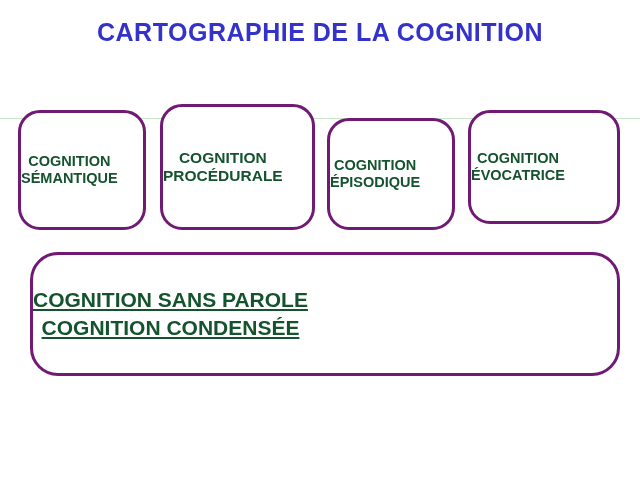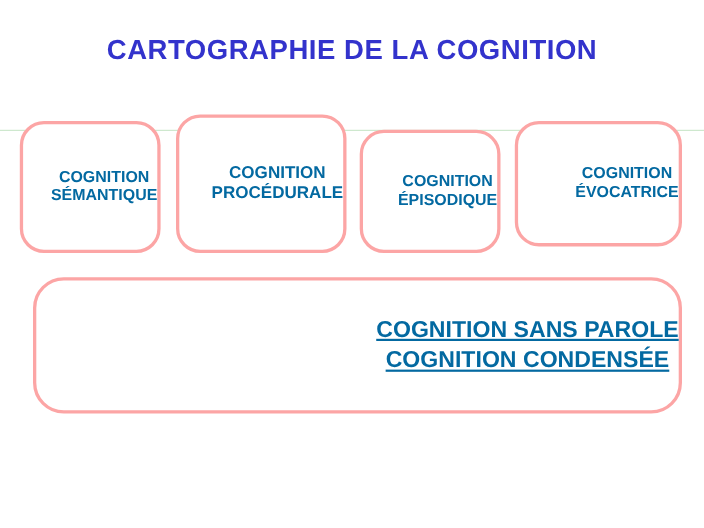--- a/index.html
+++ b/index.html
@@ -17,48 +17,48 @@
   .slide {
     position: absolute;
     left: 0;
     top: 0;
     width: 640px;
     height: 480px;
   }
   .title {
     position: absolute;
     left: 0;
-    top: 32px;
+    top: 18px;
     width: 640px;
     text-align: center;
     color: #3333cc;
     font-size: 25px;
     font-weight: bold;
     letter-spacing: 0.5px;
     white-space: nowrap;
   }
   .hline {
     position: absolute;
     left: 0;
     top: 118px;
     width: 640px;
     height: 1px;
     background: #c9e6c9;
   }
   .box {
     position: absolute;
     box-sizing: border-box;
-    border: 3px solid #fca5a5;
+    border: 3px solid #701a75;
     border-radius: 22px;
     background: #ffffff;
     display: flex;
     align-items: center;
-    justify-content: flex-end;
+    justify-content: flex-start;
     text-align: center;
-    color: #0369a1;
+    color: #14532d;
     font-weight: bold;
     line-height: 1.18;
   }
   .box-1 { left: 18px;  top: 110px; width: 128px; height: 120px; font-size: 14.5px; }
   .box-2 { left: 160px; top: 104px; width: 155px; height: 126px; font-size: 15.5px; }
   .box-3 { left: 327px; top: 118px; width: 128px; height: 112px; font-size: 14.5px; }
   .box-4 { left: 468px; top: 110px; width: 152px; height: 114px; font-size: 14.5px; }
   .box-wide {
     left: 30px;
     top: 252px;

